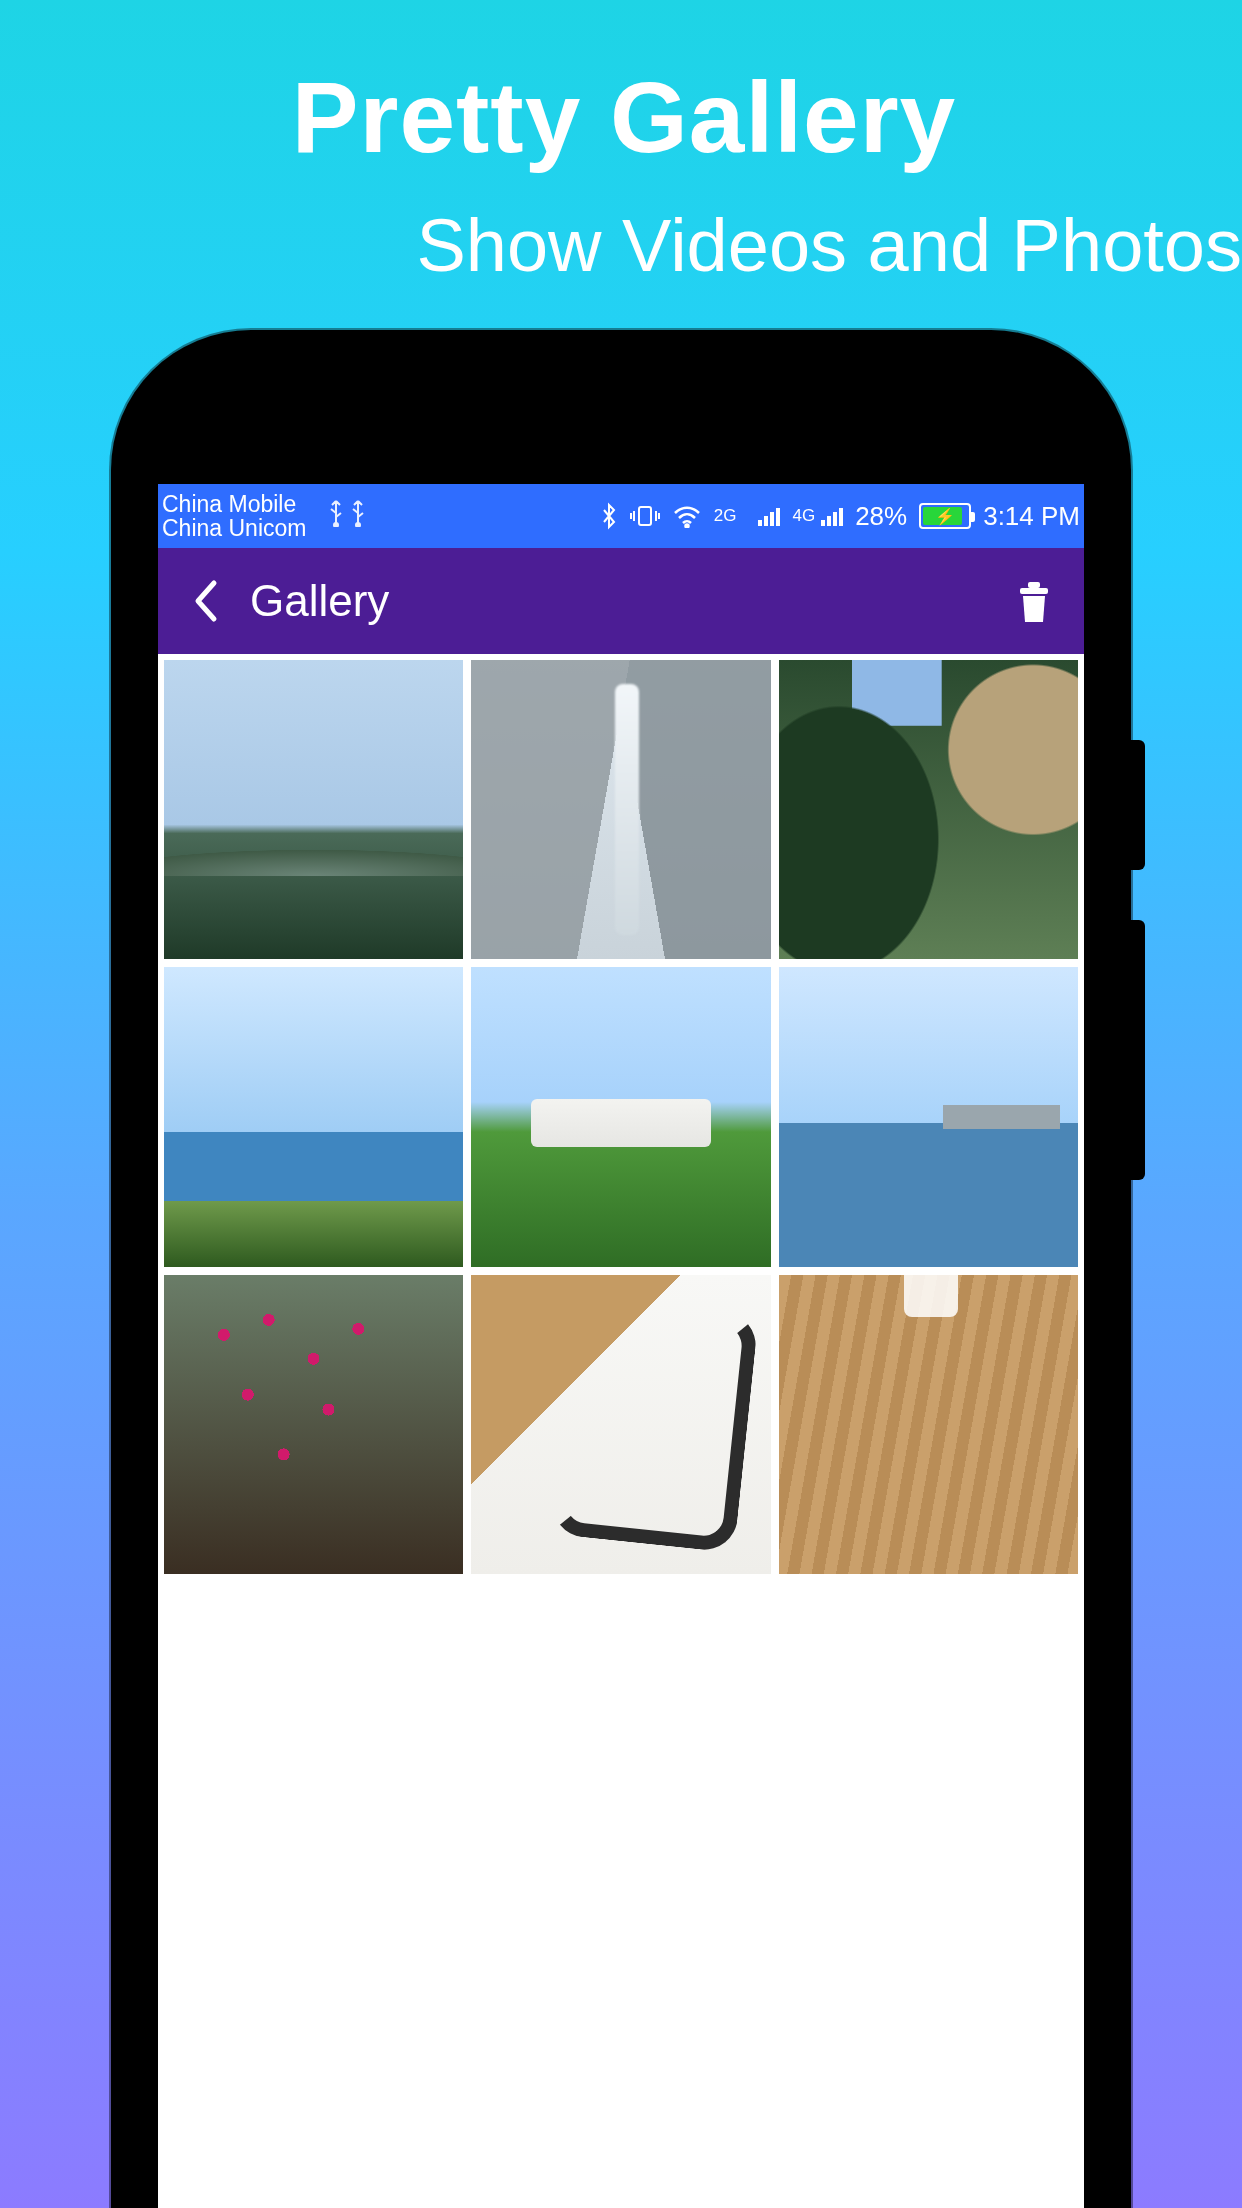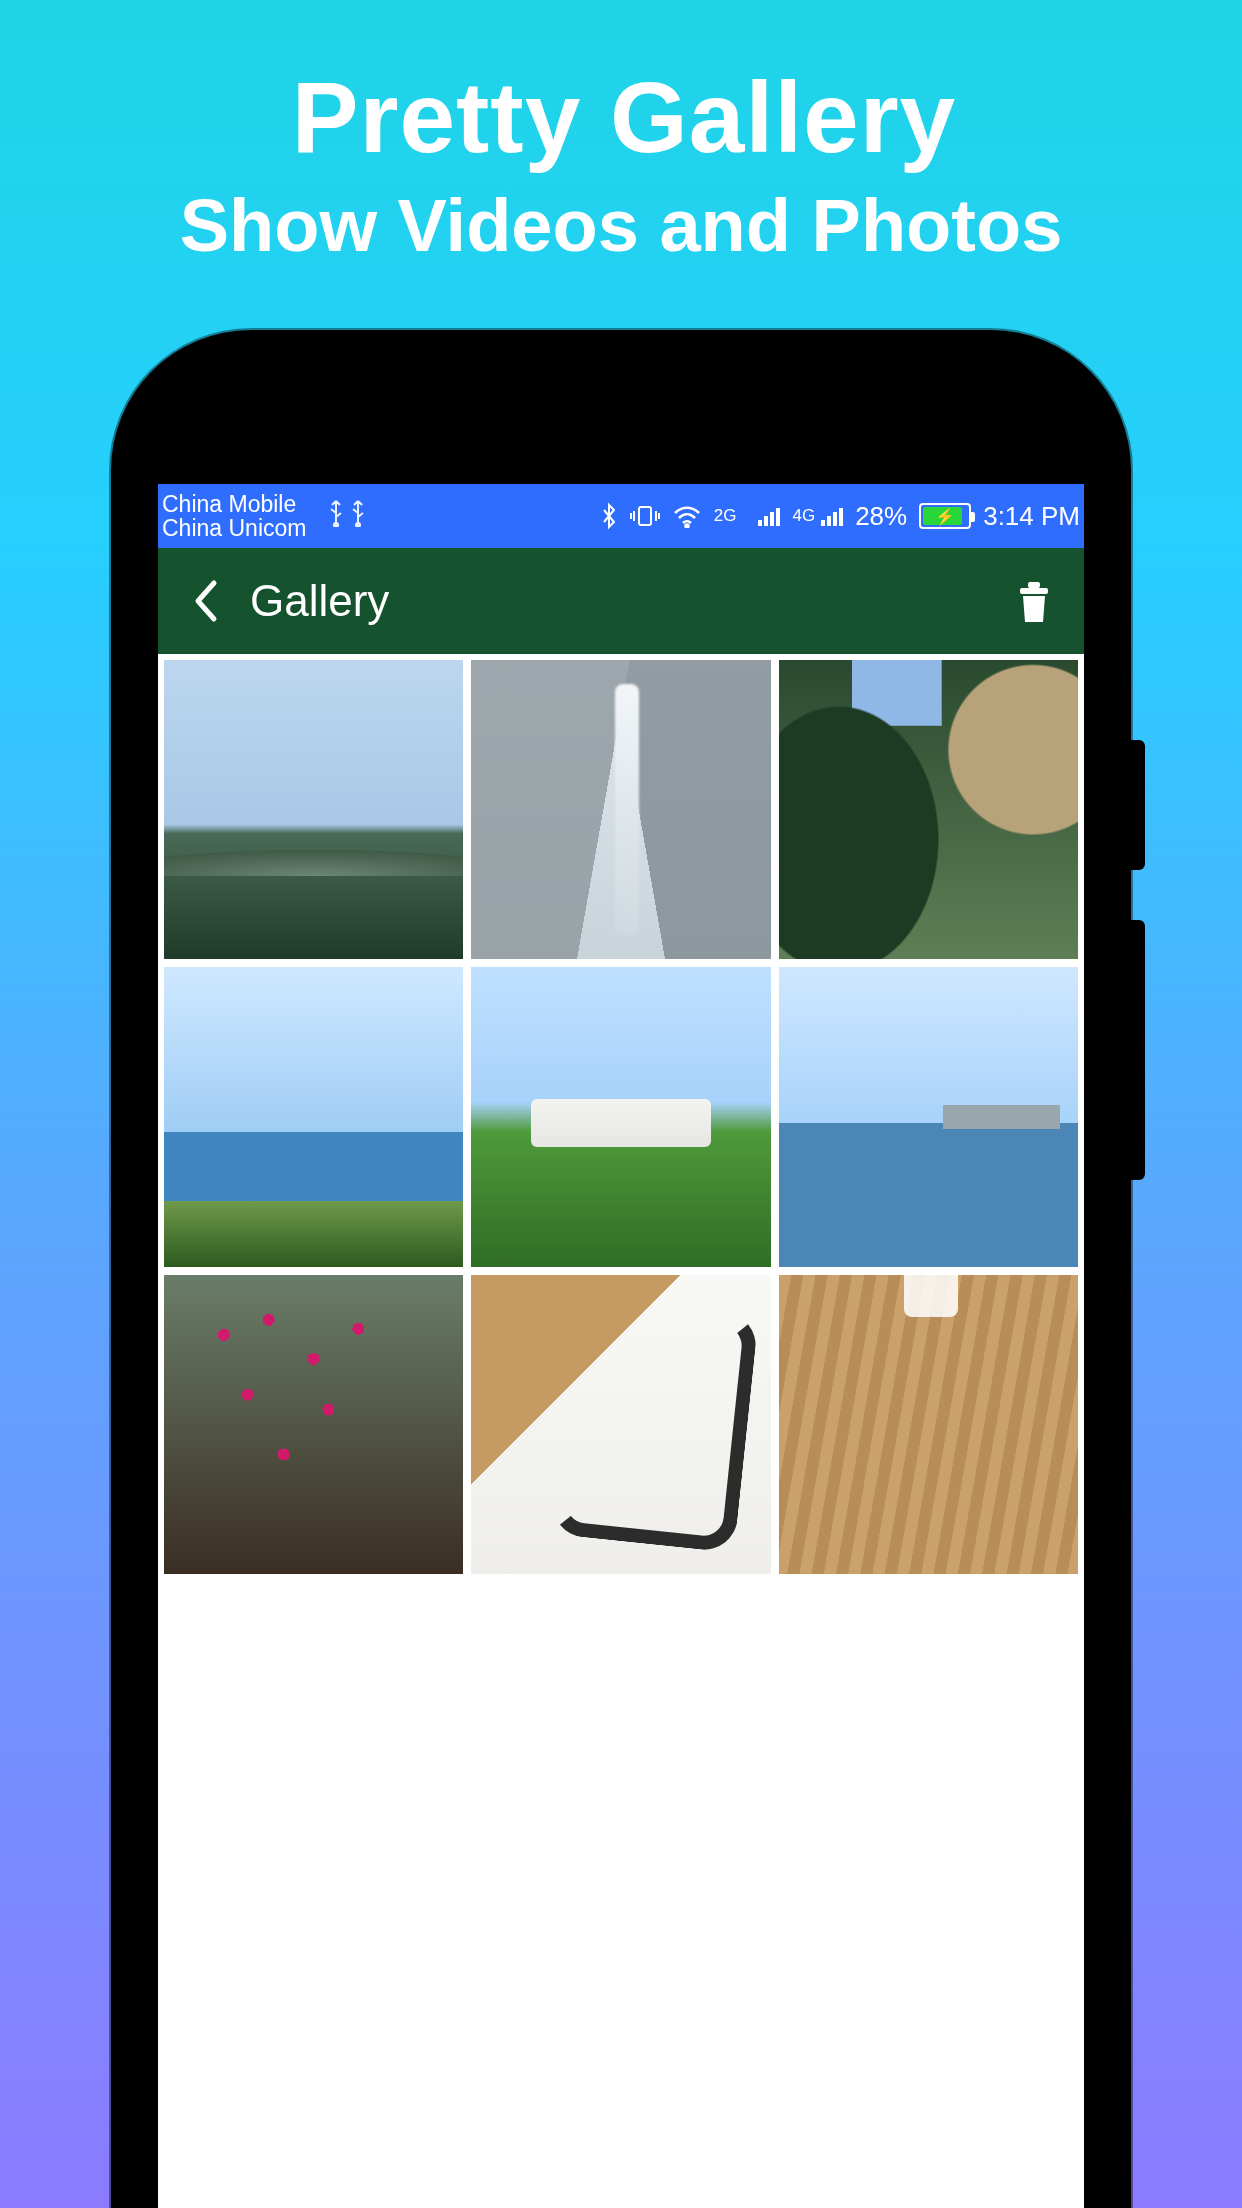--- a/index.html
+++ b/index.html
@@ -8,21 +8,21 @@
     background: linear-gradient(180deg, #1ed4e5 0%, #27cfff 25%, #5aa7ff 55%, #8c7bff 100%);
     position: relative;
     overflow: hidden;
   }
   .hero {
     text-align: center;
     color: #ffffff;
     padding-top: 60px;
   }
   .hero h1 { font-size: 100px; font-weight: 600; letter-spacing: 1px; margin-left: 6px; }
-  .hero h2 { font-size: 74px; font-weight: 700; margin-top: 8px; }
+  .hero h2 { font-size: 74px; font-weight: 400; margin-top: 28px; text-align: right; }
 
   
   .phone {
     position: absolute;
     left: 50%;
     transform: translateX(-50%);
     top: 330px;
     width: 1020px;
     height: 1900px;
     background: #000;
@@ -76,21 +76,21 @@
   .battery-bolt { position:absolute; left:50%; top:50%; transform:translate(-50%,-50%); color:#fff; font-size:16px; }
   .sig { display:inline-flex; align-items:flex-end; gap:2px; height:20px; }
   .sig i { width:4px; background:#fff; display:block; }
   .sig i:nth-child(1){height:6px}.sig i:nth-child(2){height:10px}.sig i:nth-child(3){height:14px}.sig i:nth-child(4){height:18px}
   .sig-label{ font-size:17px; margin-right:2px; }
   .wifi-icon svg, .bt-icon svg, .vibe-icon svg { display:block; }
 
   
   .appbar {
     height: 106px;
-    background: #14532d;
+    background: #4c1d95;
     color: #fff;
     display: flex;
     align-items: center;
     padding: 0 24px;
   }
   .back-btn { width: 48px; height: 48px; display:flex; align-items:center; justify-content:center; }
   .appbar-title { font-size: 44px; margin-left: 20px; font-weight: 400; }
   .delete-btn { margin-left: auto; width: 52px; height: 52px; display:flex; align-items:center; justify-content:center; }
 
   

